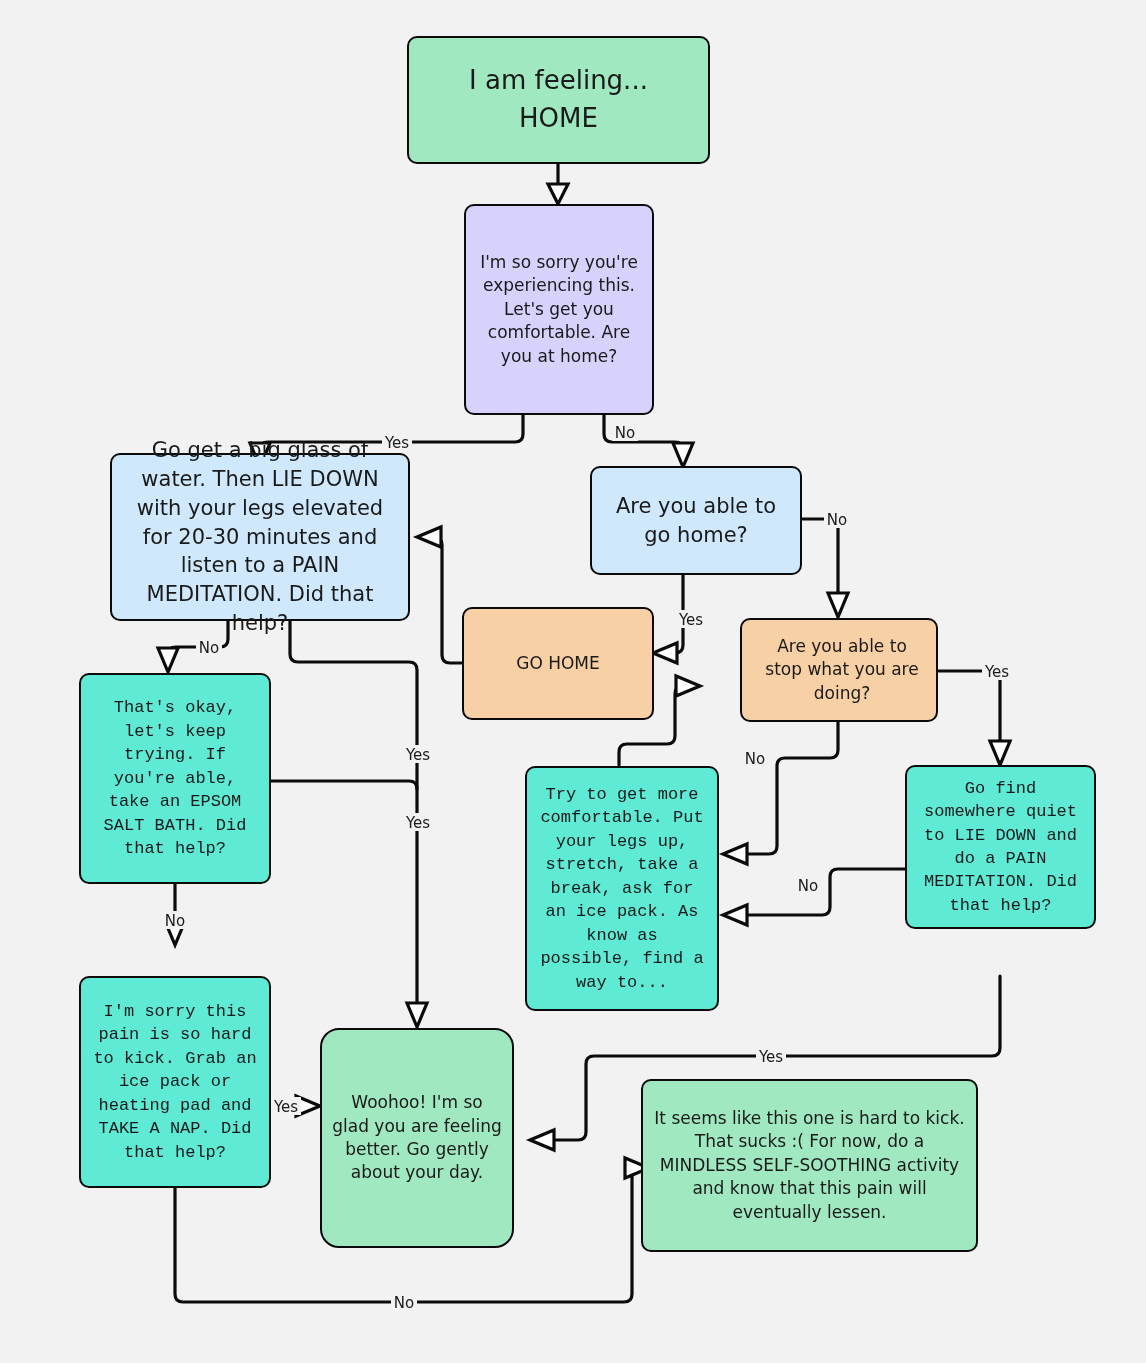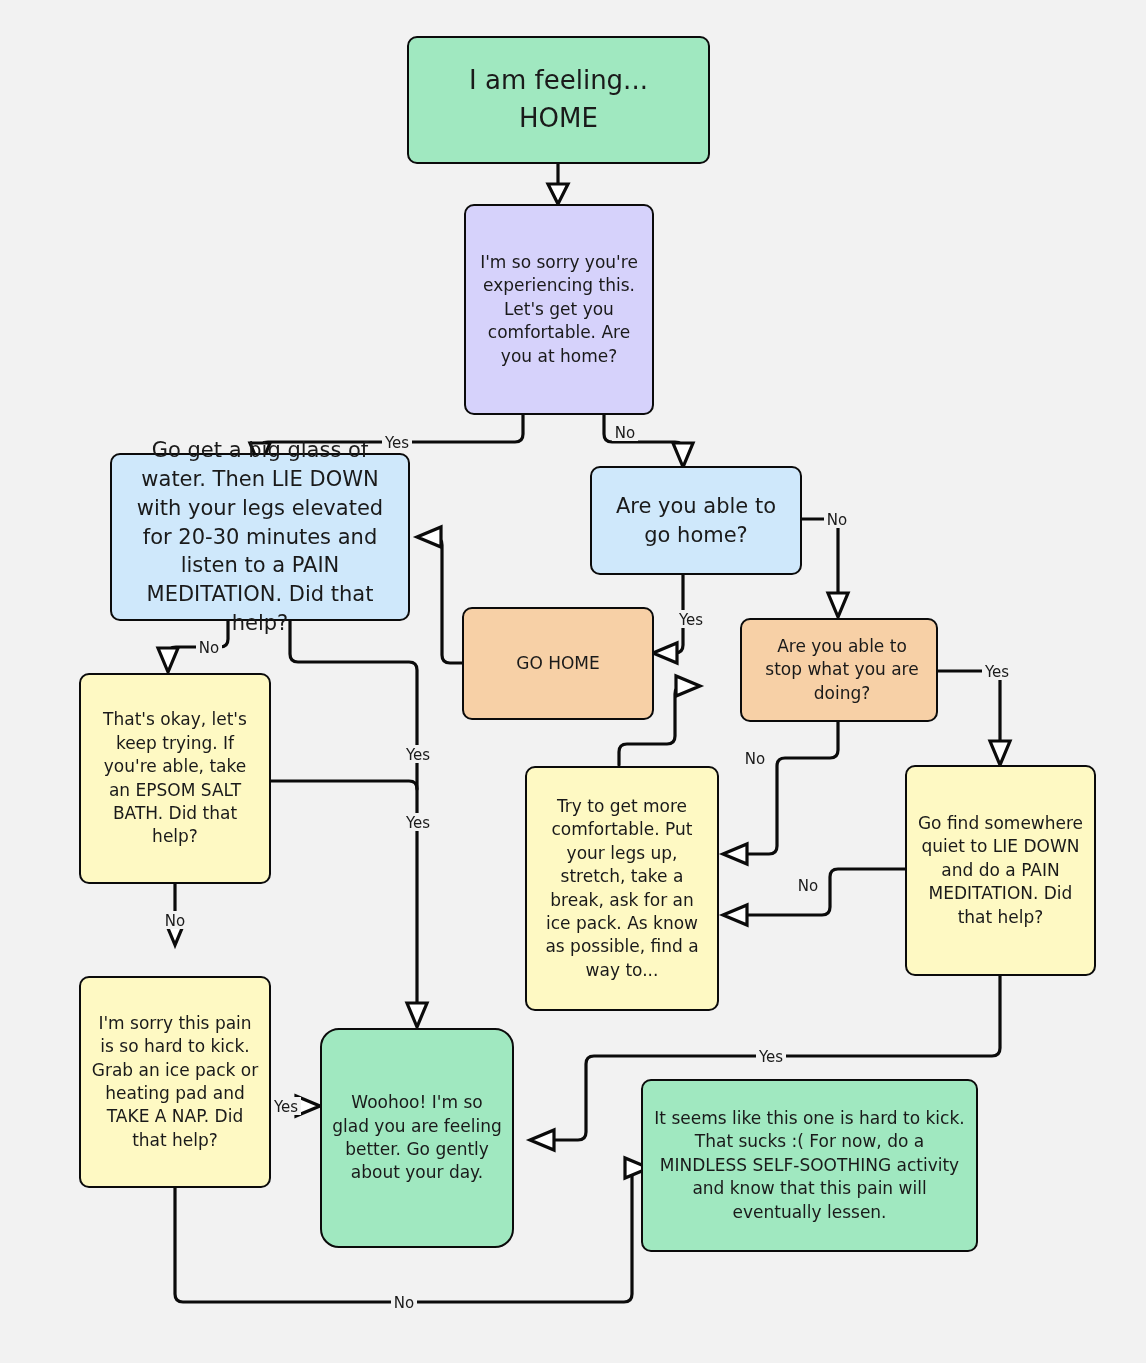--- a/index.html
+++ b/index.html
@@ -66,21 +66,21 @@
   }
   .node-start {
     background: #a0e8c0;
     font-size: 26px;
     line-height: 1.45;
   }
   .node-green { background: #a0e8c0; font-size: 17px; }
   .node-purple { background: #d6d2fb; font-size: 17px; }
   .node-blue { background: #cfe8fb; font-size: 21px; }
   .node-orange { background: #f7d0a6; font-size: 17px; }
-  .node-pink { background: #fef9c3; font-size: 17px; }
+  .node-pink { background: #5eead4; font-size: 17px; font-family: Liberation Mono, monospace; }
 </style>
 </head>
 <body>
 
 <div id="chart-root">
 
   <svg class="flow" viewBox="0 0 1146 1363">
 
     <path class="edge-path" d="M558,160 L558,188"></path>
     <path class="arrow-head" d="M558,204 L548,184 L568,184 Z"></path>
@@ -187,21 +187,21 @@
   <div class="node node-blue" style="left:590px; top:466px; width:212px; height:109px;">Are you able to go home?</div>
 
   <div class="node node-orange" style="left:462px; top:607px; width:192px; height:113px;">GO HOME</div>
 
   <div class="node node-orange" style="left:740px; top:618px; width:198px; height:104px;padding-left:16px;">Are you able to stop what you are doing?</div>
 
   <div class="node node-pink" style="left:79px; top:673px; width:192px; height:211px;">That's okay, let's keep trying. If you're able, take an EPSOM SALT BATH. Did that help?</div>
 
   <div class="node node-pink" style="left:525px; top:766px; width:194px; height:245px;">Try to get more comfortable. Put your legs up, stretch, take a break, ask for an ice pack. As know as possible, find a way to...</div>
 
-  <div class="node node-pink" style="left:905px; top:765px; width:191px; height:211px;">Go find somewhere quiet to LIE DOWN and do a PAIN MEDITATION. Did that help?</div>
+  <div class="node node-pink" style="left:905px; top:765px; width:191px; height:164px;">Go find somewhere quiet to LIE DOWN and do a PAIN MEDITATION. Did that help?</div>
 
   <div class="node node-pink" style="left:79px; top:976px; width:192px; height:212px;border-radius:10px;">I'm sorry this pain is so hard to kick. Grab an ice pack or heating pad and TAKE A NAP. Did that help?</div>
 
   <div class="node node-green" style="left:320px; top:1028px; width:194px; height:220px;border-radius:19px;">Woohoo! I'm so glad you are feeling better. Go gently about your day.</div>
 
   <div class="node node-green" style="left:641px; top:1079px; width:337px; height:173px;">It seems like this one is hard to kick. That sucks :( For now, do a MINDLESS SELF-SOOTHING activity and know that this pain will eventually lessen.</div>
 
 </div>
 
 </body></html>

